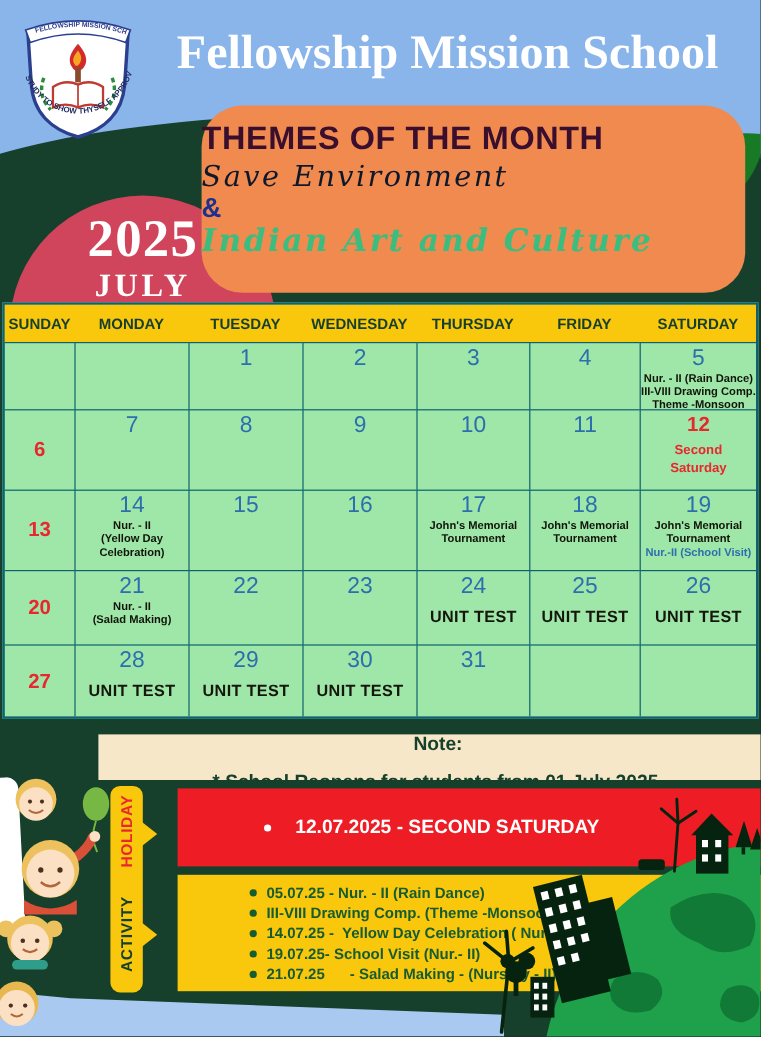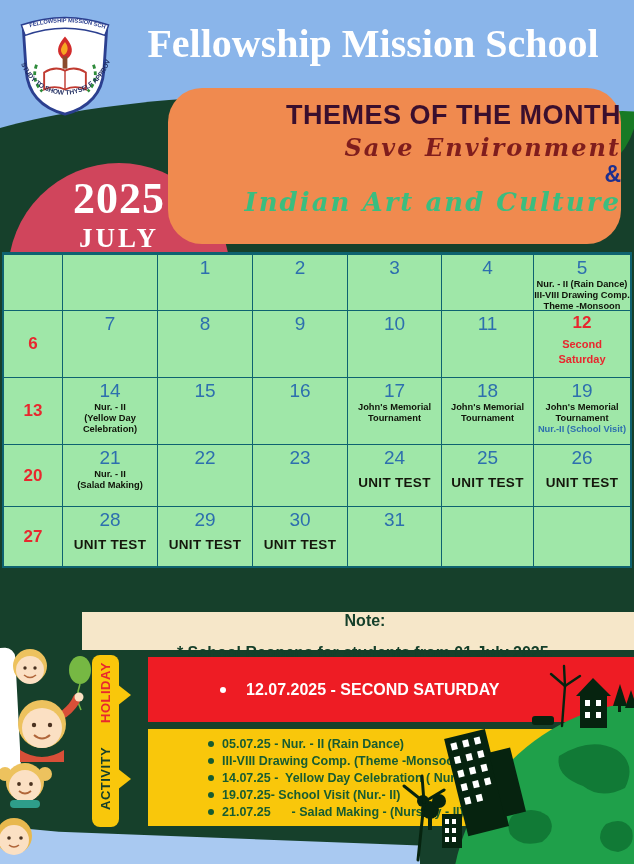--- a/index.html
+++ b/index.html
@@ -9,24 +9,24 @@
   
   .sky{position:absolute;top:0;left:0;width:100%;height:132px;background:#8ab5ea;z-index:0;}
   .hill{position:absolute;top:94px;left:-70px;right:-70px;height:140px;background:#16402b;
         border-radius:50% 50% 0 0 / 80px 80px 0 0;z-index:1;}
   .school-name{position:absolute;top:20px;left:118px;width:510px;text-align:center;z-index:3;
         font-family:"Liberation Serif",serif;font-weight:700;font-size:40px;color:#ffffff;}
   .logo{position:absolute;left:10px;top:4px;z-index:3;}
 
   
   .themes{position:absolute;left:168px;top:88px;width:453px;height:156px;background:#f08a4f;
-          border-radius:34px;text-align:right;z-index:3;padding-top:12px;box-sizing:border-box;}
+          border-radius:34px;text-align:left;z-index:3;padding-top:12px;box-sizing:border-box;}
   .themes-title{font-size:27px;font-weight:800;color:#3a0f2e;letter-spacing:.5px;}
-  .theme1{font-family:"DejaVu Serif",serif;font-style:italic;font-size:24px;font-weight:700;
-          color:#7f1d1d;letter-spacing:2px;margin-top:2px;}
+  .theme1{font-family:"DejaVu Serif",serif;font-style:italic;font-size:24px;font-weight:400;
+          color:#0f172a;letter-spacing:2px;margin-top:2px;}
   .amp{font-size:23px;font-weight:700;color:#1d2f8f;line-height:1.1;}
   .theme2{font-family:"DejaVu Serif",serif;font-style:italic;font-size:26px;font-weight:700;
           color:#3bbd7f;letter-spacing:2px;}
   .leaf{position:absolute;right:-12px;top:98px;z-index:2;}
 
   
   .month-circle{position:absolute;left:8px;top:163px;width:222px;height:222px;border-radius:50%;
         background:#d0455c;z-index:2;text-align:center;color:#fff;font-family:"Liberation Serif",serif;}
   .year{font-size:44px;font-weight:700;letter-spacing:1px;padding-top:14px;line-height:1;}
   .monthname{font-size:27px;font-weight:700;letter-spacing:3px;margin-top:2px;}
@@ -127,20 +127,29 @@
     <div class="amp">&amp;</div>
     <div class="theme2">Indian Art and Culture</div>
   </div>
 
   <div class="month-circle">
     <div class="year">2025</div>
     <div class="monthname">JULY</div>
   </div>
 
   <div class="calendar">
+    <div class="cal-head" id="cal-head">
+        <div class="dayname">SUNDAY</div>
+        <div class="dayname">MONDAY</div>
+        <div class="dayname">TUESDAY</div>
+        <div class="dayname">WEDNESDAY</div>
+        <div class="dayname">THURSDAY</div>
+        <div class="dayname">FRIDAY</div>
+        <div class="dayname">SATURDAY</div>
+      </div>
     <div class="cal-body" id="cal-body">
         <div class="cell c0 sun">
           <div class="date"></div>
         </div>
         <div class="cell">
           <div class="date"></div>
         </div>
         <div class="cell">
           <div class="date">1</div>
         </div>

